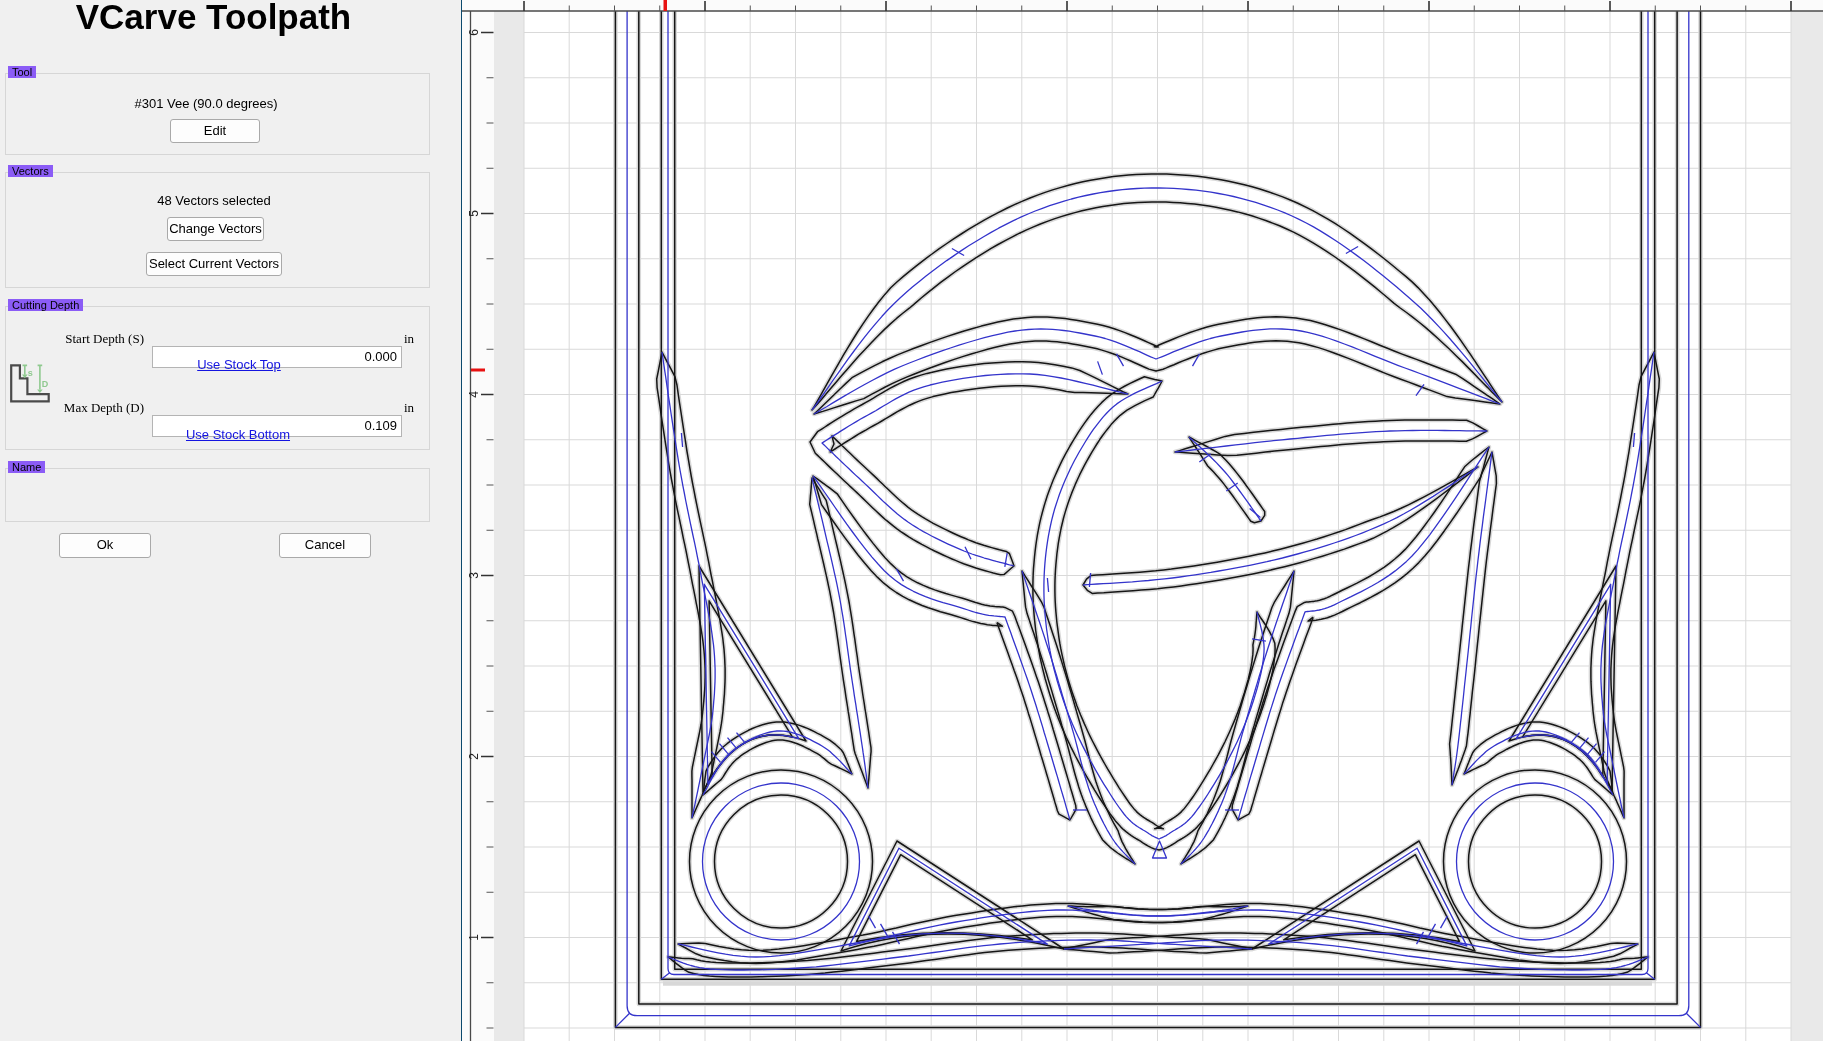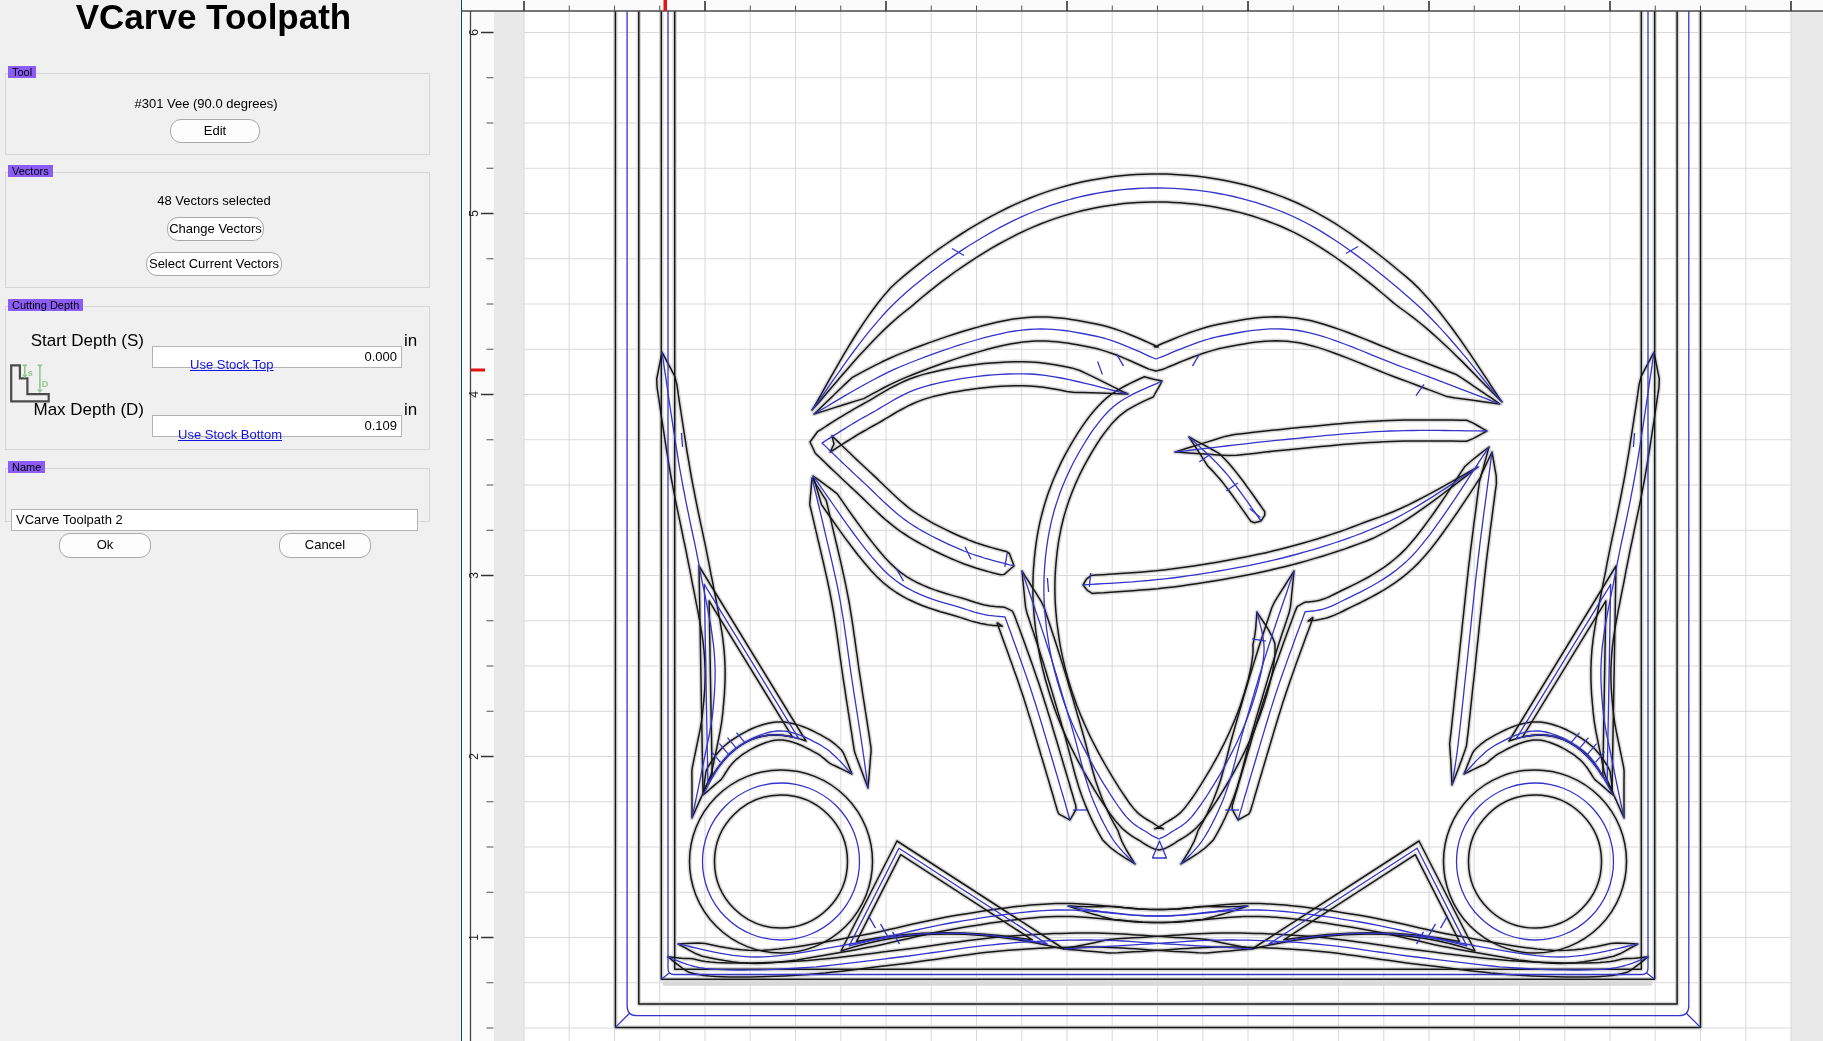--- a/index.html
+++ b/index.html
@@ -3,26 +3,26 @@
 <style>
 html,body{margin:0;padding:0}
 body{width:1823px;height:1041px;position:relative;overflow:hidden;background:#fff;
      font-family:"Liberation Sans", sans-serif;}
 #panel{position:absolute;left:0;top:0;width:461px;height:1041px;background:#f0f0f0;
        border-right:1px solid #0c4a6e;}
 #title{position:absolute;left:0;top:-3px;width:427px;text-align:center;font-size:35px;font-weight:700;color:#000;}
 .group{position:absolute;border:1px solid #d6d6d6;}
 .glabel{position:absolute;font-size:11px;color:#000;background:#8b5cf6;padding:0 4px;}
 .ctext{position:absolute;font-size:13px;color:#000;text-align:center;}
-.flabel{position:absolute;font-size:17px;color:#000;text-align:right;}
+.flabel{position:absolute;font-size:13px;color:#000;text-align:right;font-family:Liberation Serif, serif;}
 .btn{position:absolute;font-size:13px;color:#000;background:#fdfdfd;border:1px solid #a9a9a9;
-     border-radius:11px;text-align:center;line-height:21px;}
+     border-radius:3px;text-align:center;line-height:21px;}
 .field{position:absolute;font-size:13px;color:#000;background:#fff;border:1px solid #b4b4b4;
        text-align:right;line-height:20px;padding:0 4px;margin-top:20px;}
-.link{position:absolute;font-size:13px;color:#1414e0;text-decoration:underline;text-align:left;}
+.link{position:absolute;font-size:13px;color:#1414e0;text-decoration:underline;text-align:center;}
 #depthicon{position:absolute;left:10px;top:364px;}
 </style></head>
 <body>
 <svg width="1823" height="1041" viewBox="0 0 1823 1041" style="position:absolute;left:0;top:0">
 <rect x="455" y="0" width="1368" height="1041" fill="#ffffff"></rect>
 <rect x="494" y="11" width="30" height="1030" fill="#e9e9e9"></rect>
 <rect x="1791" y="11" width="32" height="1030" fill="#e9e9e9"></rect>
 <path d="M524.0 11 V1041 M569.2 11 V1041 M614.5 11 V1041 M659.8 11 V1041 M705.0 11 V1041 M750.2 11 V1041 M795.5 11 V1041 M840.8 11 V1041 M886.0 11 V1041 M931.2 11 V1041 M976.5 11 V1041 M1021.8 11 V1041 M1067.0 11 V1041 M1112.2 11 V1041 M1157.5 11 V1041 M1202.8 11 V1041 M1248.0 11 V1041 M1293.2 11 V1041 M1338.5 11 V1041 M1383.8 11 V1041 M1429.0 11 V1041 M1474.2 11 V1041 M1519.5 11 V1041 M1564.8 11 V1041 M1610.0 11 V1041 M1655.2 11 V1041 M1700.5 11 V1041 M1745.8 11 V1041 M1791.0 11 V1041 M524 1028.00 H1791 M524 982.75 H1791 M524 937.50 H1791 M524 892.25 H1791 M524 847.00 H1791 M524 801.75 H1791 M524 756.50 H1791 M524 711.25 H1791 M524 666.00 H1791 M524 620.75 H1791 M524 575.50 H1791 M524 530.25 H1791 M524 485.00 H1791 M524 439.75 H1791 M524 394.50 H1791 M524 349.25 H1791 M524 304.00 H1791 M524 258.75 H1791 M524 213.50 H1791 M524 168.25 H1791 M524 123.00 H1791 M524 77.75 H1791 M524 32.50 H1791" stroke="#d9d9d9" stroke-width="1" fill="none"></path>
 <g fill="none" stroke="#d8d8d8" stroke-width="4.5" stroke-linejoin="round">
 <path d="M615.4 -30.0 L615.4 1027.4 L1700.5 1027.4 L1700.5 -30.0"></path>
@@ -218,17 +218,16 @@
    <path d="M12.5 1.4 H17.1 M14.8 1.4 V10.8" stroke="#8fc98f" stroke-width="1.6" fill="none"></path>
    <path d="M12 10.5 H17.6 L14.8 14.2 Z" stroke="none" fill="#8fc98f"></path>
    <path d="M27.6 1.4 H32.2 M29.9 1.4 V25.6" stroke="#8fc98f" stroke-width="1.6" fill="none"></path>
    <path d="M27.1 25.4 H32.7 L29.9 29.1 Z" stroke="none" fill="#8fc98f"></path>
    <text x="17.8" y="12" font-size="9" font-weight="bold" fill="#8fc98f" font-family="Liberation Sans,sans-serif">s</text>
    <text x="31.8" y="23" font-size="9" font-weight="bold" fill="#8fc98f" font-family="Liberation Sans,sans-serif">D</text>
  </svg>
 
  <div class="group" style="left:5px;top:468px;width:423px;height:52px"></div>
  <div class="glabel" style="left:8px;top:461px">Name</div>
- <div class="field" style="left:11px;top:489px;width:397px;height:20px;text-align:left">VCarve Toolpath 2</div>
 
  <div class="btn" style="left:59px;top:533px;width:90px;height:23px">Ok</div>
  <div class="btn" style="left:279px;top:533px;width:90px;height:23px">Cancel</div>
 </div>
 
 </body></html>

